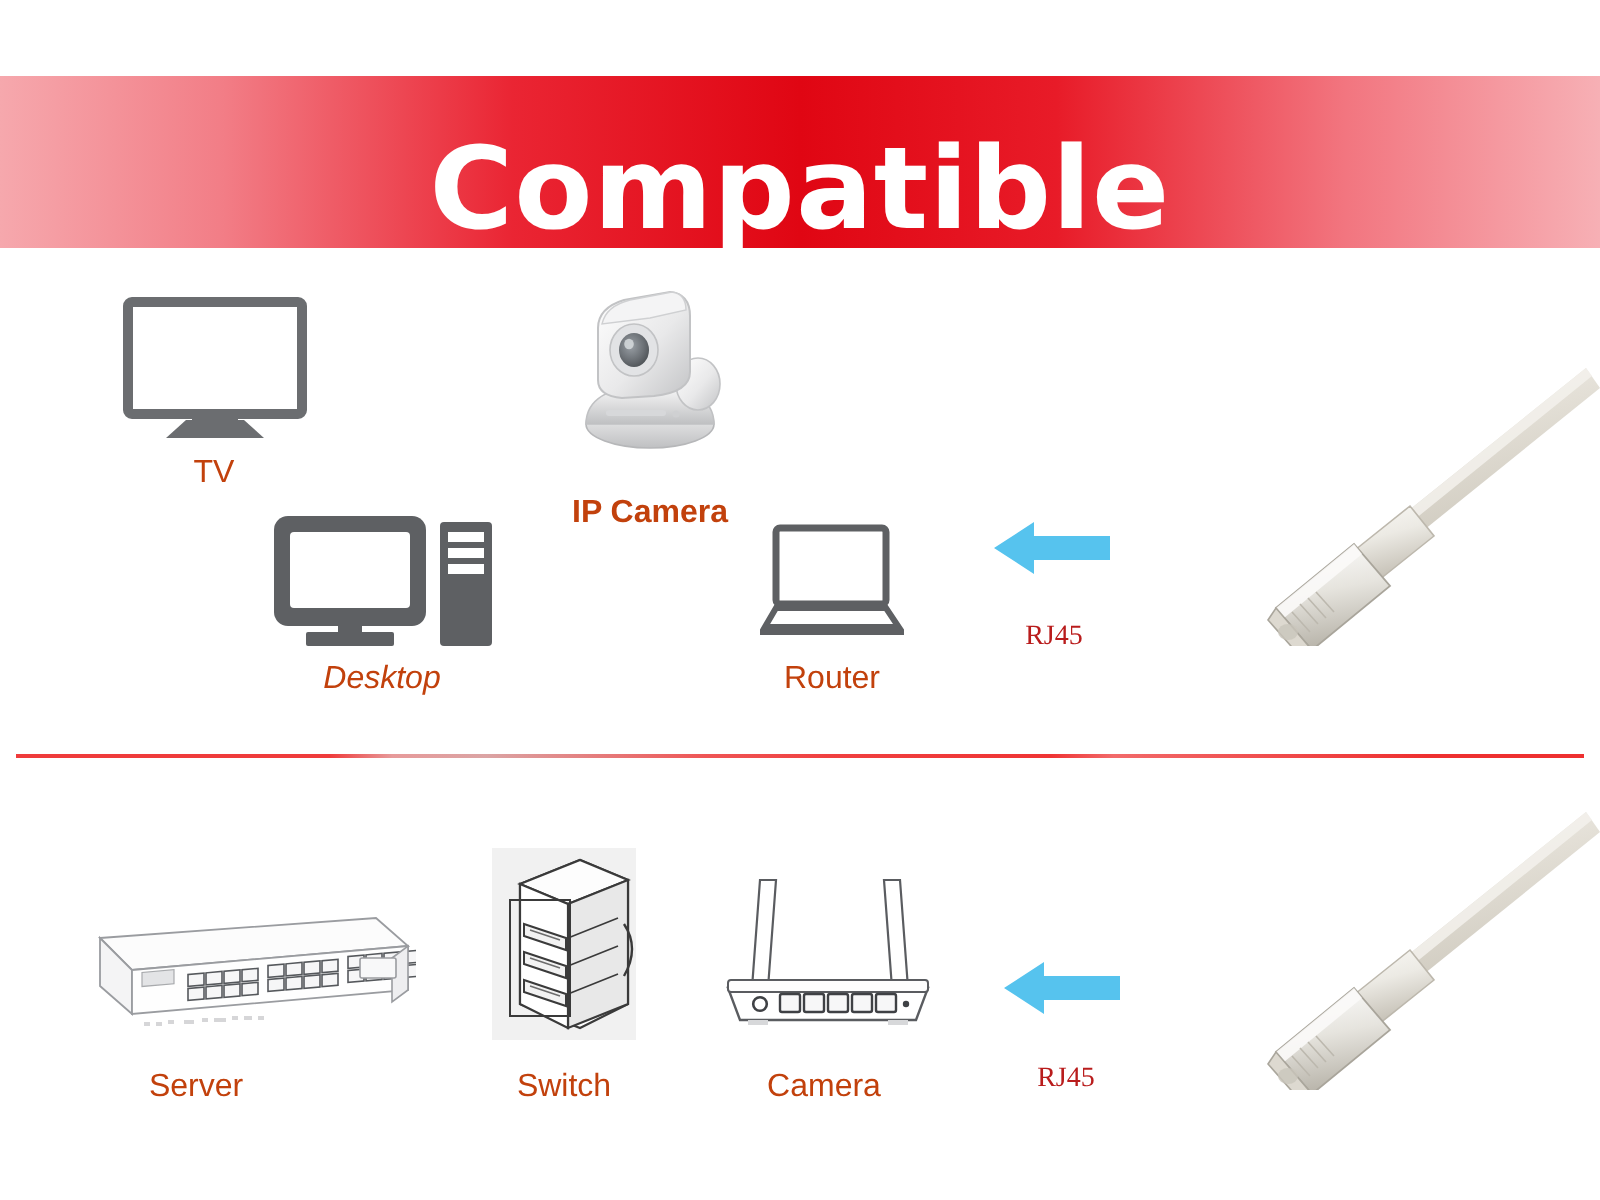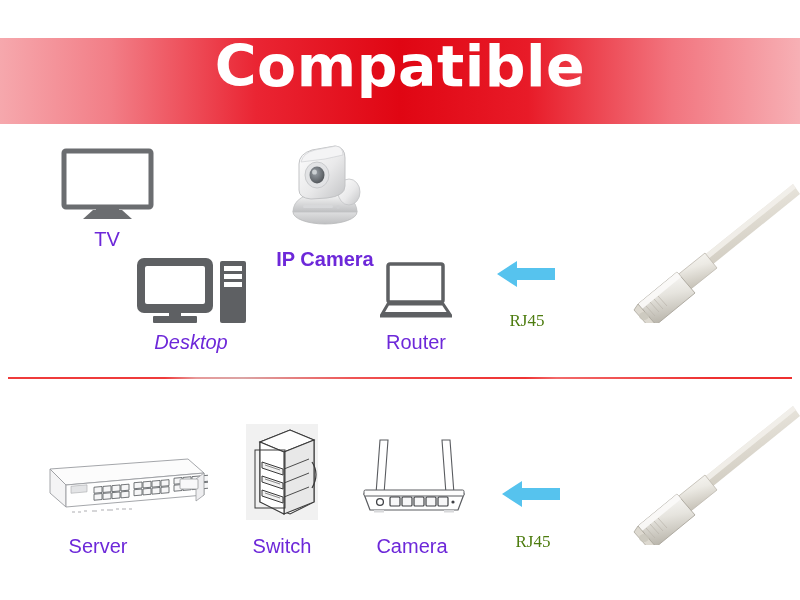--- a/index.html
+++ b/index.html
@@ -25,48 +25,48 @@
     height: 86px;
     background: linear-gradient(to right,
         #f6a8ad 0%,
         #f27d86 14%,
         #ea2533 32%,
         #e00613 50%,
         #e81b28 66%,
         #f2757f 84%,
         #f7b0b5 100%);
     display: flex;
-    align-items: flex-start;
+    align-items: flex-end;
     justify-content: center;
   }
   #banner-title {
     color: #ffffff;
     font-size: 57px;
     font-weight: bold;
     letter-spacing: 0.5px;
     line-height: 1;
     font-family: "DejaVu Sans", sans-serif;
     text-align: center;
     user-select: none;
   }
 
   
   .node { position: absolute; }
   .caption {
     position: absolute;
     text-align: center;
-    font-size: 20px;
-    color: #6d28d9;
+    font-size: 16px;
+    color: #c2410c;
     white-space: nowrap;
     font-family: "Liberation Sans", sans-serif;
   }
   .caption-serif {
     font-family: "Liberation Serif", serif;
-    font-size: 17px;
-    color: #4d7c0f;
+    font-size: 14px;
+    color: #b91c1c;
   }
 
   
   #divider {
     position: absolute;
     left: 8px;
     top: 377px;
     width: 784px;
     height: 2px;
     background: linear-gradient(to right,

